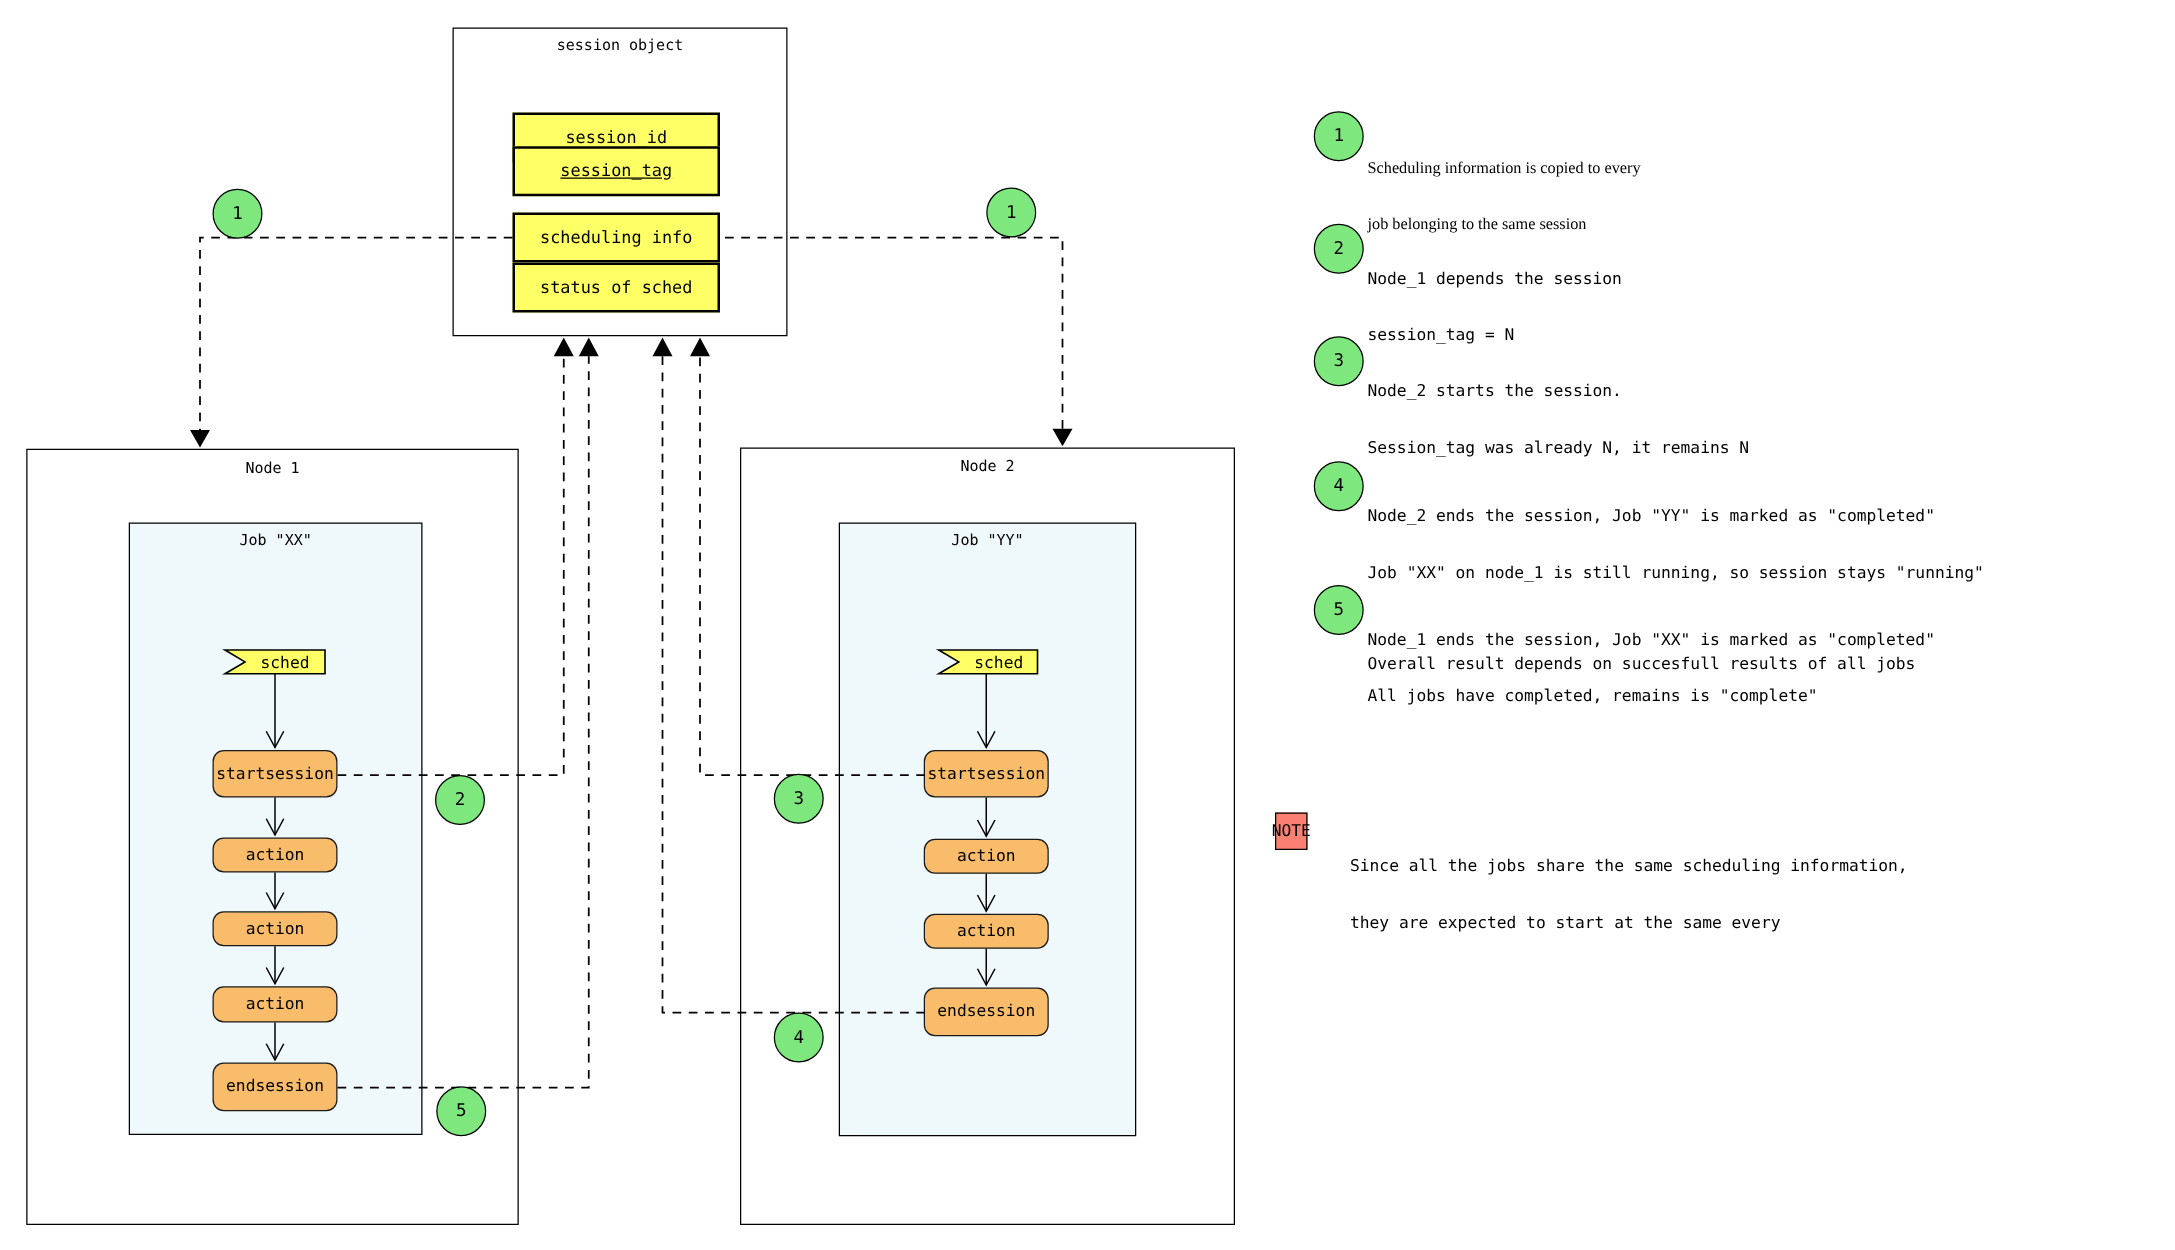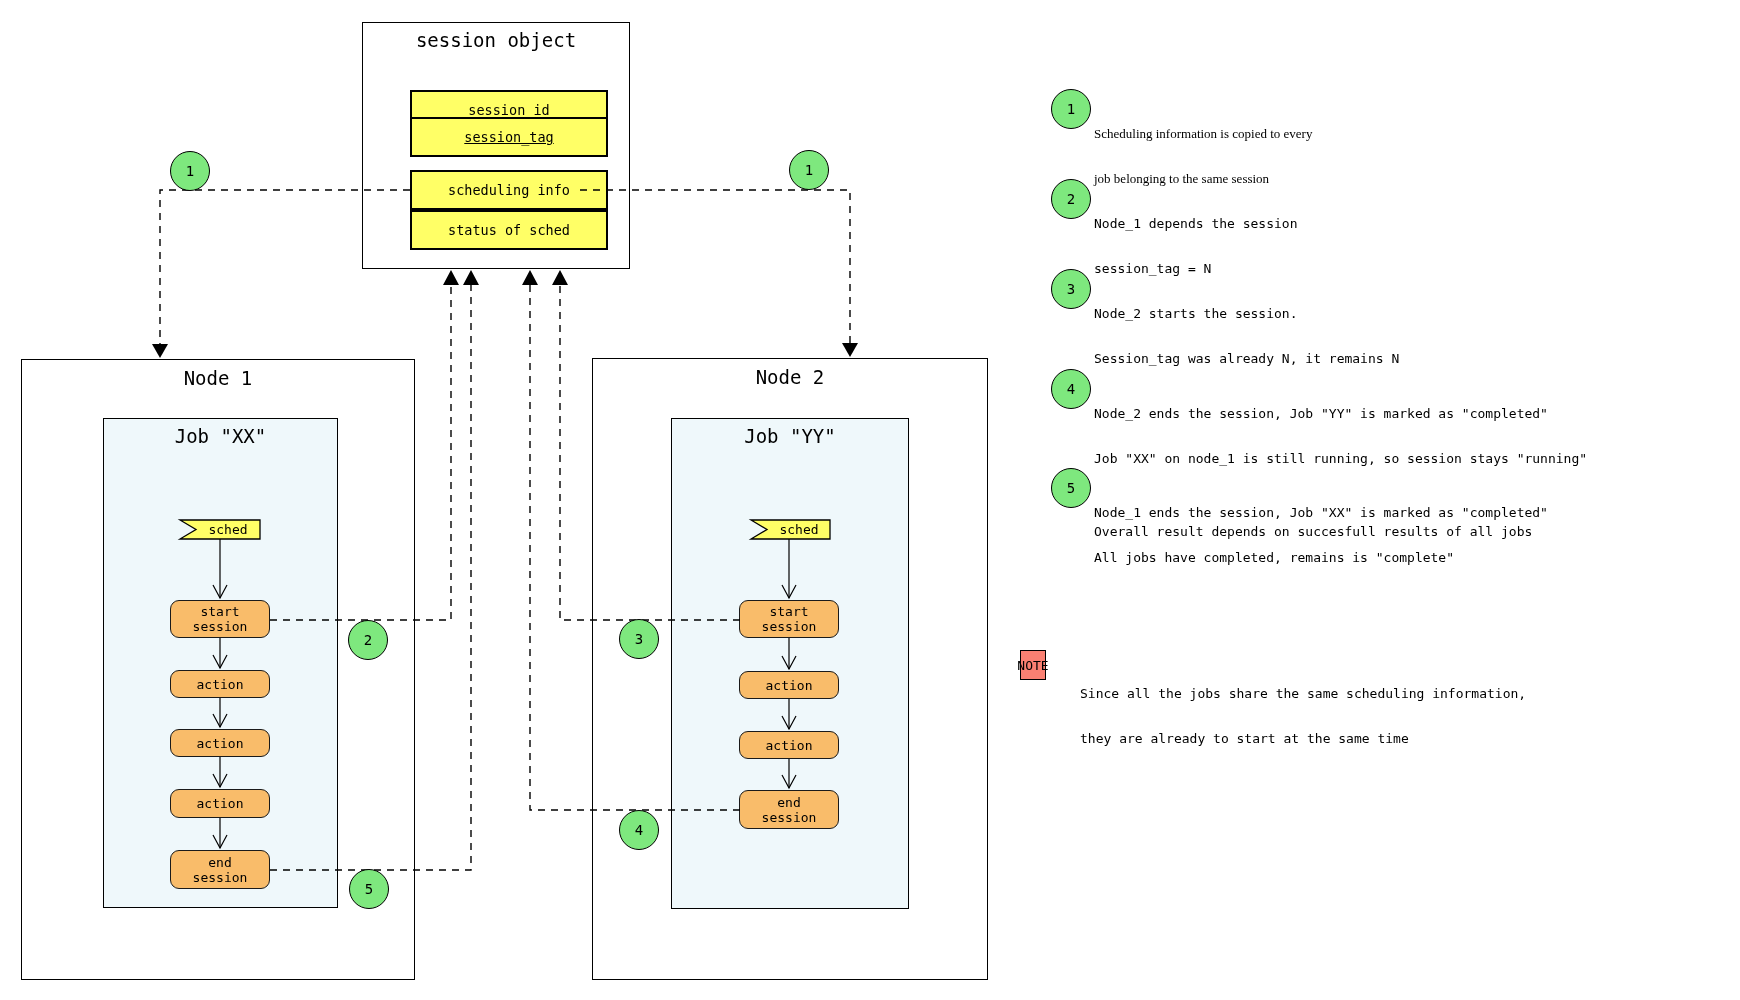--- a/index.html
+++ b/index.html
@@ -5,31 +5,31 @@
   * { box-sizing: border-box; margin: 0; padding: 0; }
   html,body { width: 1740px; height: 1000px; }
   body {
     position: relative;
     background: #ffffff;
     font-family: "DejaVu Sans Mono", monospace;
     color: #000;
   }
   .box { position: absolute; border: 1.5px solid #000; background: #fff; }
   .jobbox { position: absolute; border: 1.4px solid #000; background: #EFF8FB; }
-  .boxtitle { position: absolute; left: 0; width: 100%; text-align: center; font-size: 19px; }
+  .boxtitle { position: absolute; left: 0; width: 100%; text-align: center; font-size: 12px; }
   .yrow {
-    position: absolute; left: 410px; width: 198px; height: 40px;
+    position: absolute; left: 410px; width: 166px; height: 40px;
     background: #FFFF66; border: 2px solid #000;
     display: flex; align-items: center; justify-content: center;
     font-size: 13.5px;
   }
   .step {
     position: absolute; width: 100px;
     background: #F9BC6A; border: 1.5px solid #1a1a1a; border-radius: 9px;
-    display: flex; flex-direction: column; align-items: center; justify-content: center;
+    display: flex; flex-direction: row; align-items: center; justify-content: center;
     font-size: 13px; line-height: 15px;
   }
   .badge {
     position: absolute; width: 40px; height: 40px; border-radius: 50%;
     background: #7EE87E; border: 1.5px solid #000;
     display: flex; align-items: center; justify-content: center;
     font-size: 14px; z-index: 5;
   }
   .anno { position: absolute; left: 1094px; font-size: 13px; line-height: 15px; white-space: pre; }
   .notebox {
@@ -185,14 +185,14 @@
 <div class="badge" style="left:1051px; top:468px;">5</div>
 <div class="anno" style="top:475px;">
   <div>Node_1 ends the session, Job "XX" is marked as "completed"</div>
   <div>All jobs have completed, remains is "complete"</div>
 </div>
 <div class="anno" style="top:524px;">Overall result depends on succesfull results of all jobs</div>
 
 <div class="notebox">NOTE</div>
 <div class="anno" style="left:1080px; top:656px;">
   <div>Since all the jobs share the same scheduling information,</div>
-  <div>they are already to start at the same time</div>
+  <div>they are expected to start at the same every</div>
 </div>
 
 </body></html>

